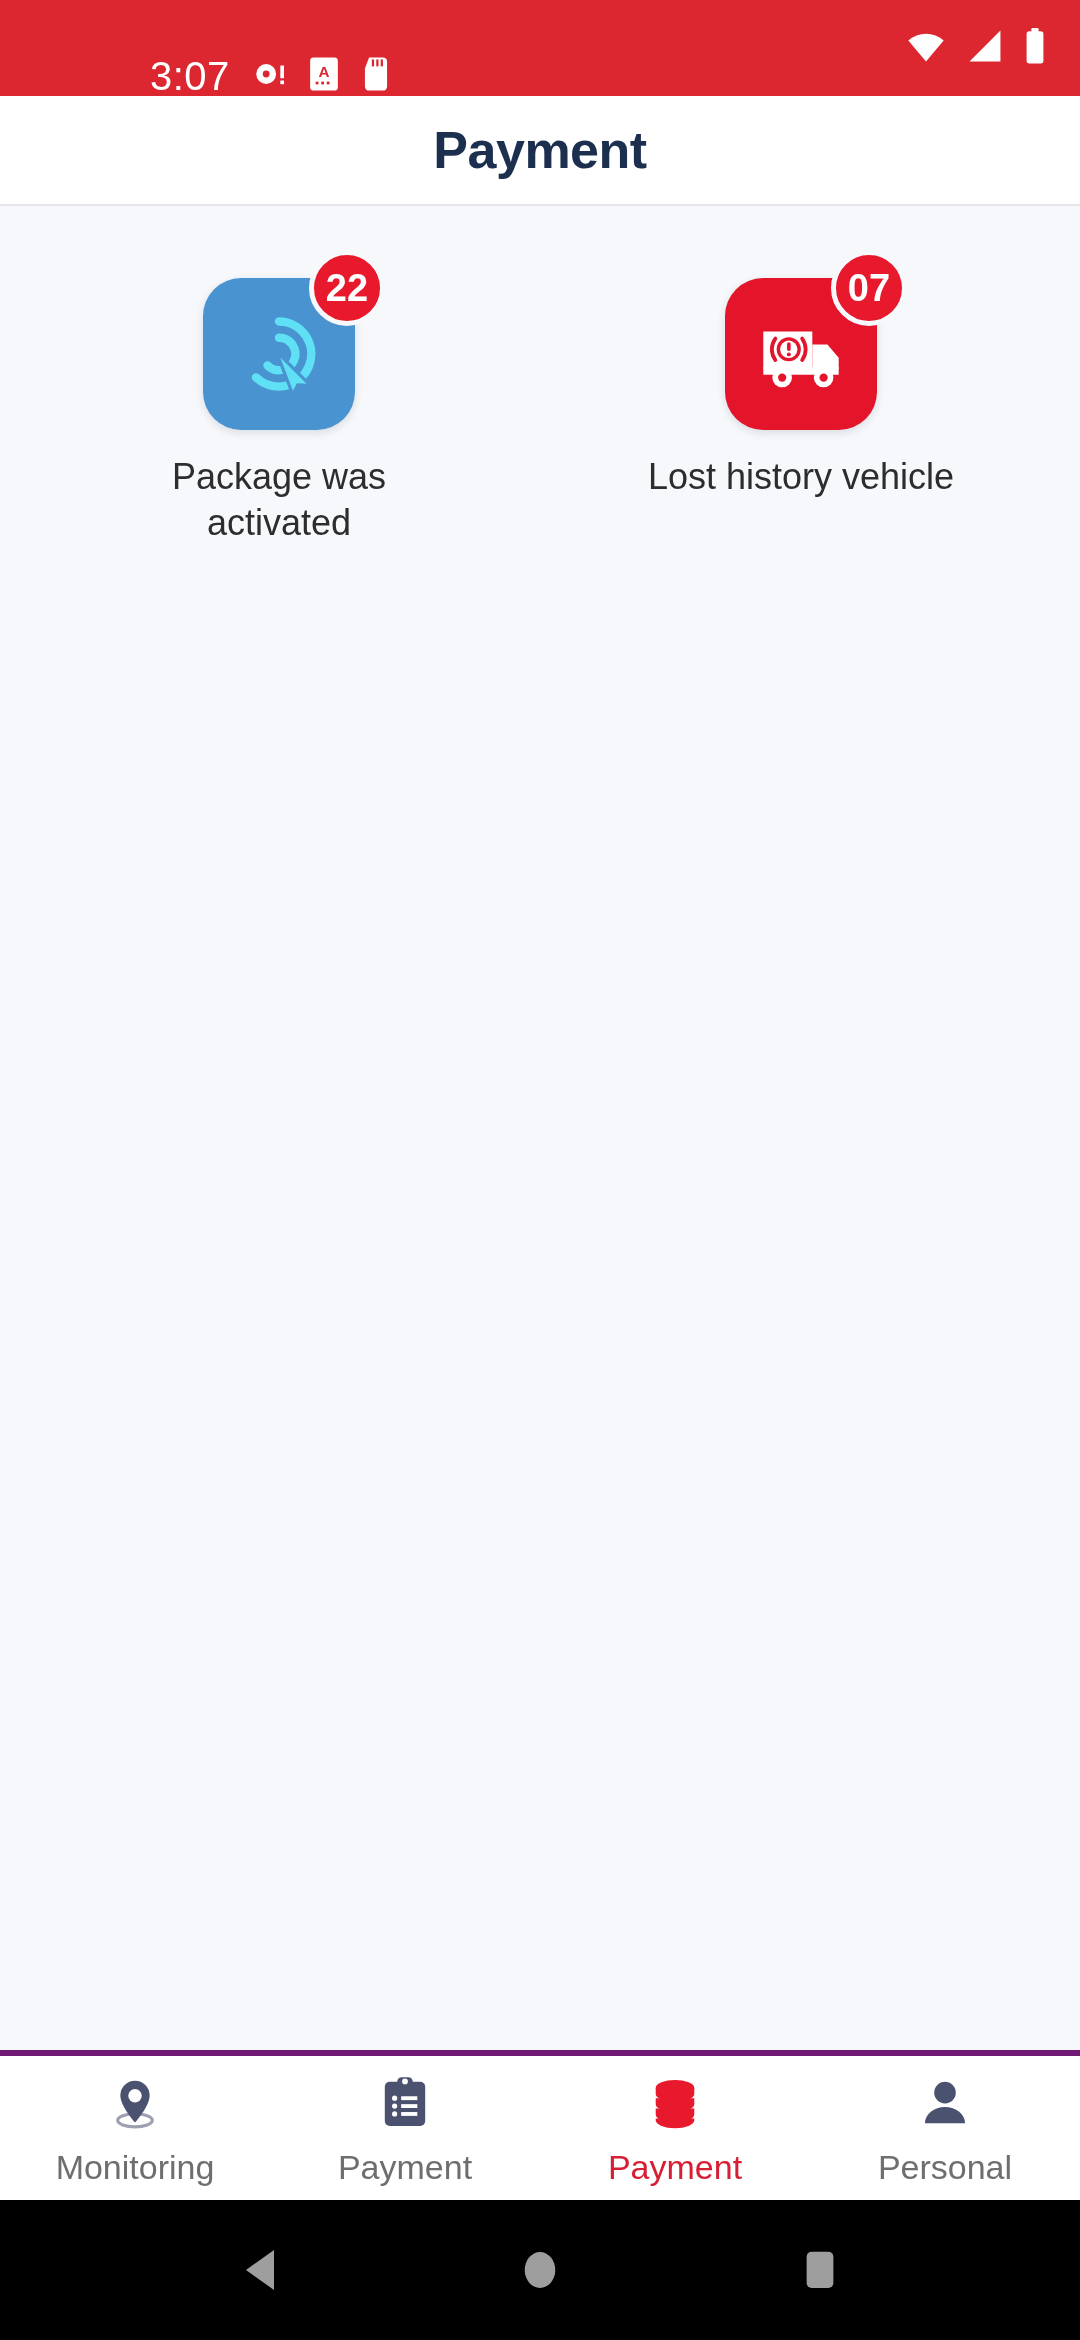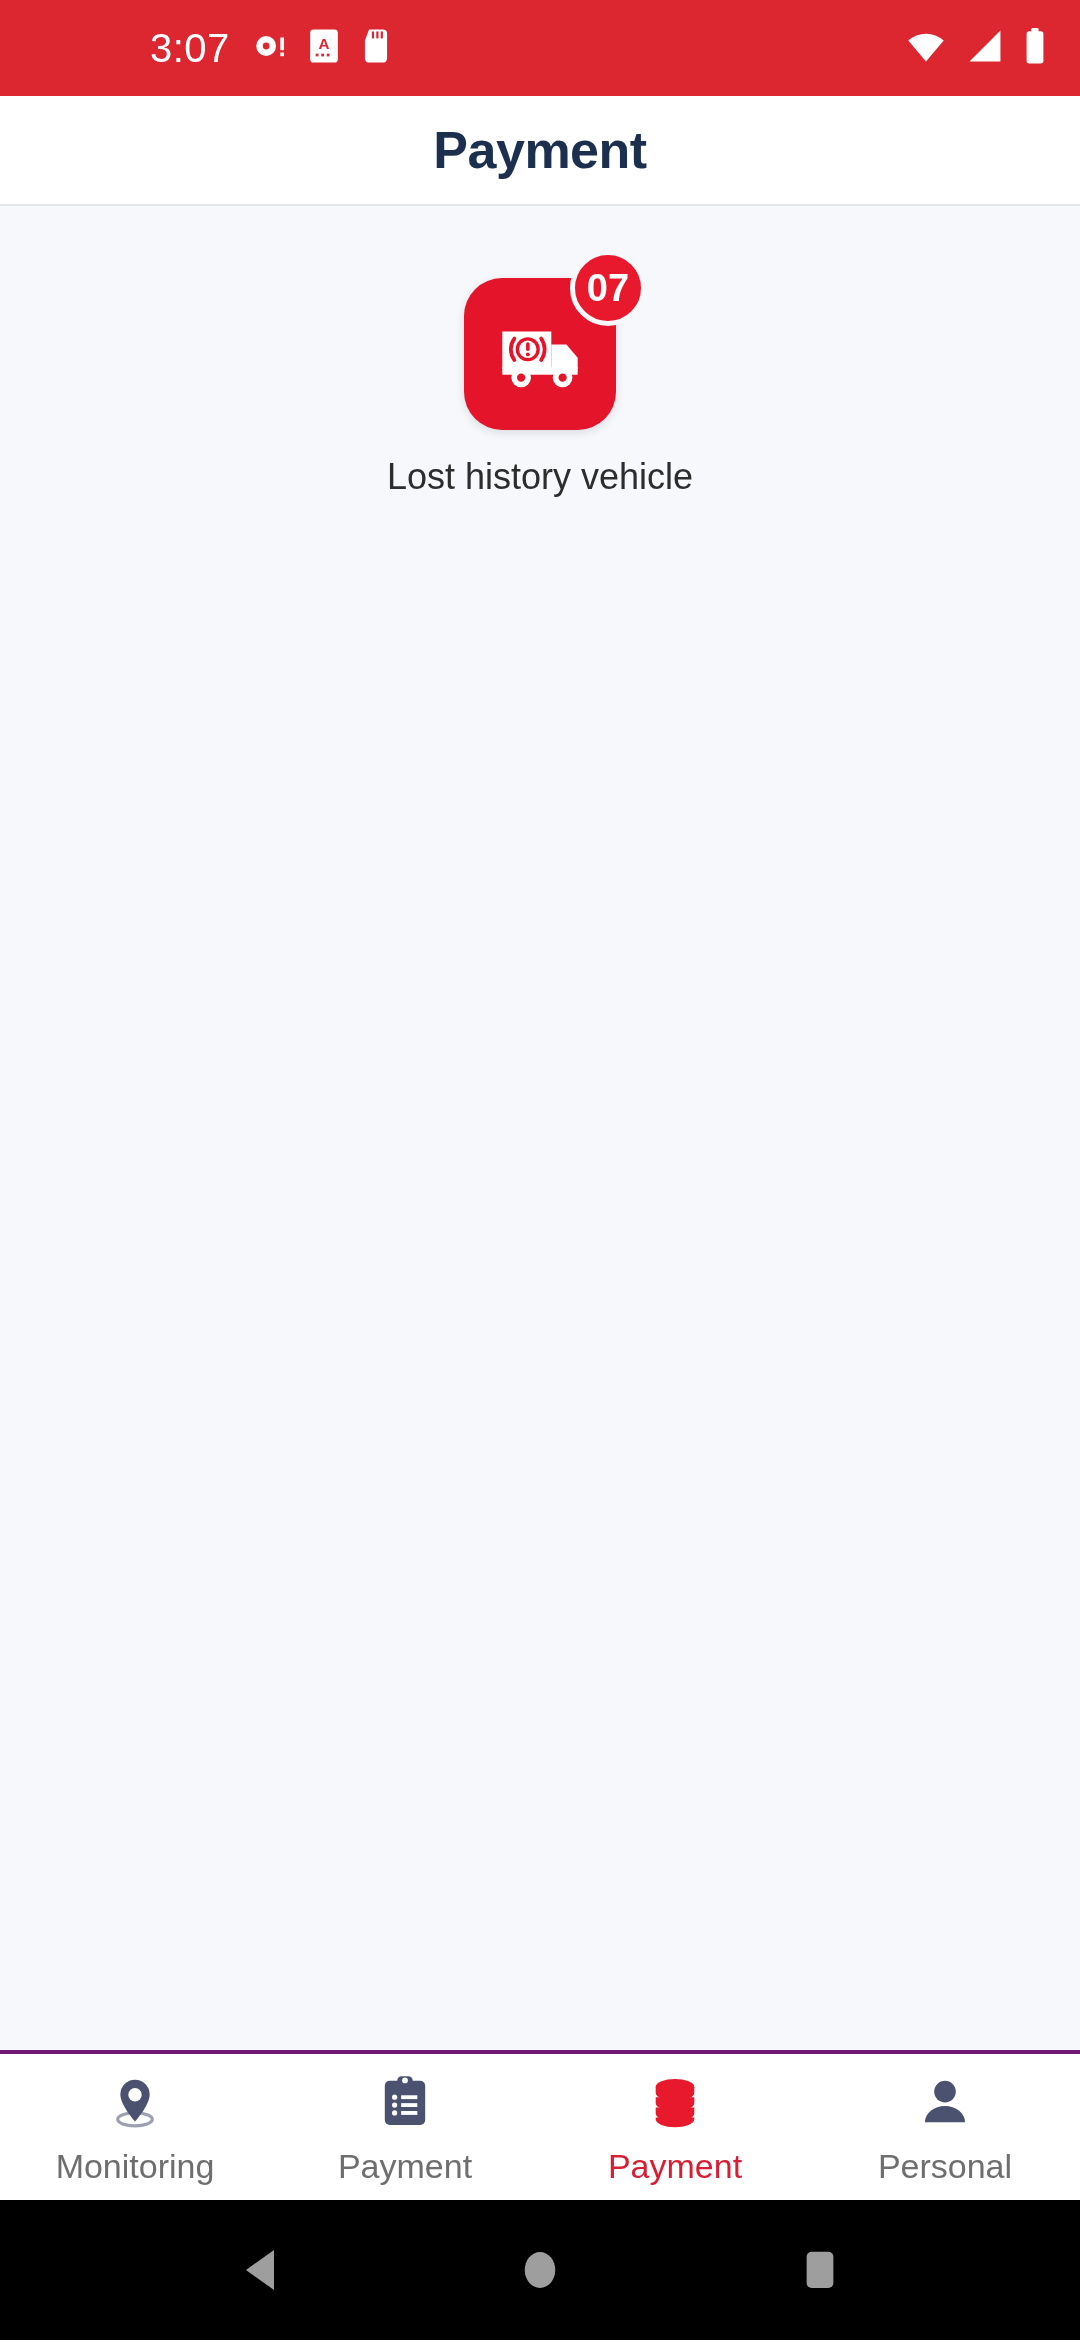--- a/index.html
+++ b/index.html
@@ -13,21 +13,21 @@
     position:relative;
     width:1080px; height:2340px;
     display:flex; flex-direction:column;
     background:#f6f8fb;
   }
 
   
   .status-bar {
     height:96px; flex:0 0 96px;
     background:#dc2630;
-    display:flex; align-items:center;
+    display:flex; align-items:flex-end;
     padding:0 34px 0 0;
     position:relative;
   }
   .sb-left {
     display:flex; align-items:center; gap:22px;
     padding-left:150px;
   }
   .sb-time {
     color:#ffffff; font-size:40px; font-weight:400;
     letter-spacing:0.5px; line-height:1;
@@ -100,21 +100,21 @@
     text-align:center;
     line-height:1.28;
     white-space:nowrap;
   }
   .tile-label.wrap { white-space:normal; max-width:300px; }
 
   
   .bottom-nav {
     flex:0 0 150px; height:150px;
     background:#ffffff;
-    border-top:4px solid #701a75;
+    border-top:6px solid #701a75;
     display:flex;
   }
   .nav-item {
     flex:1 1 0;
     display:flex; flex-direction:column;
     align-items:center; justify-content:center;
     gap:14px;
     background:transparent; border:none;
     font-family:inherit; cursor:pointer;
     padding-top:6px;
@@ -194,20 +194,33 @@
     </div>
   </div>
 
   <div class="app-bar">
     <h1 class="app-title">Payment</h1>
   </div>
 
   <div class="content">
     <div class="tile-row">
 
+      <div class="tile">
+        <div class="tile-icon-wrap">
+          <div class="tile-square" style="background:#4a93d1;">
+            <svg width="92" height="92" viewBox="0 0 48 48">
+              <path d="M24 7 A17 17 0 1 1 12 36.2" fill="none" stroke="#5fe0f5" stroke-width="4.4" stroke-linecap="round"></path>
+              <path d="M24 15.5 A8.5 8.5 0 1 1 18 30" fill="none" stroke="#5fe0f5" stroke-width="4.4" stroke-linecap="round"></path>
+              <path d="M22.5 22.5 L40.5 40.5 L33.8 40.0 L31.2 45.2 Z" fill="#5fe0f5" stroke="#4a93d1" stroke-width="1.6" stroke-linejoin="round"></path>
+            </svg>
+          </div>
+          <span class="badge" style="background:#e8192c;">22</span>
+        </div>
+        <span class="tile-label wrap">Package was activated</span>
+      </div>
 
 
       <div class="tile">
         <div class="tile-icon-wrap">
           <div class="tile-square" style="background:#e4152b;">
             <svg width="98" height="98" viewBox="0 0 52 52">
               <path d="M6 14 h26 v20 h-26 z" fill="#ffffff"></path>
               <path d="M32 21 h8 l6 7 v6 h-14 z" fill="#ffffff"></path>
               <rect x="6" y="33" width="40" height="4" fill="#ffffff"></rect>
               <circle cx="16" cy="38.5" r="5.2" fill="#ffffff"></circle>

